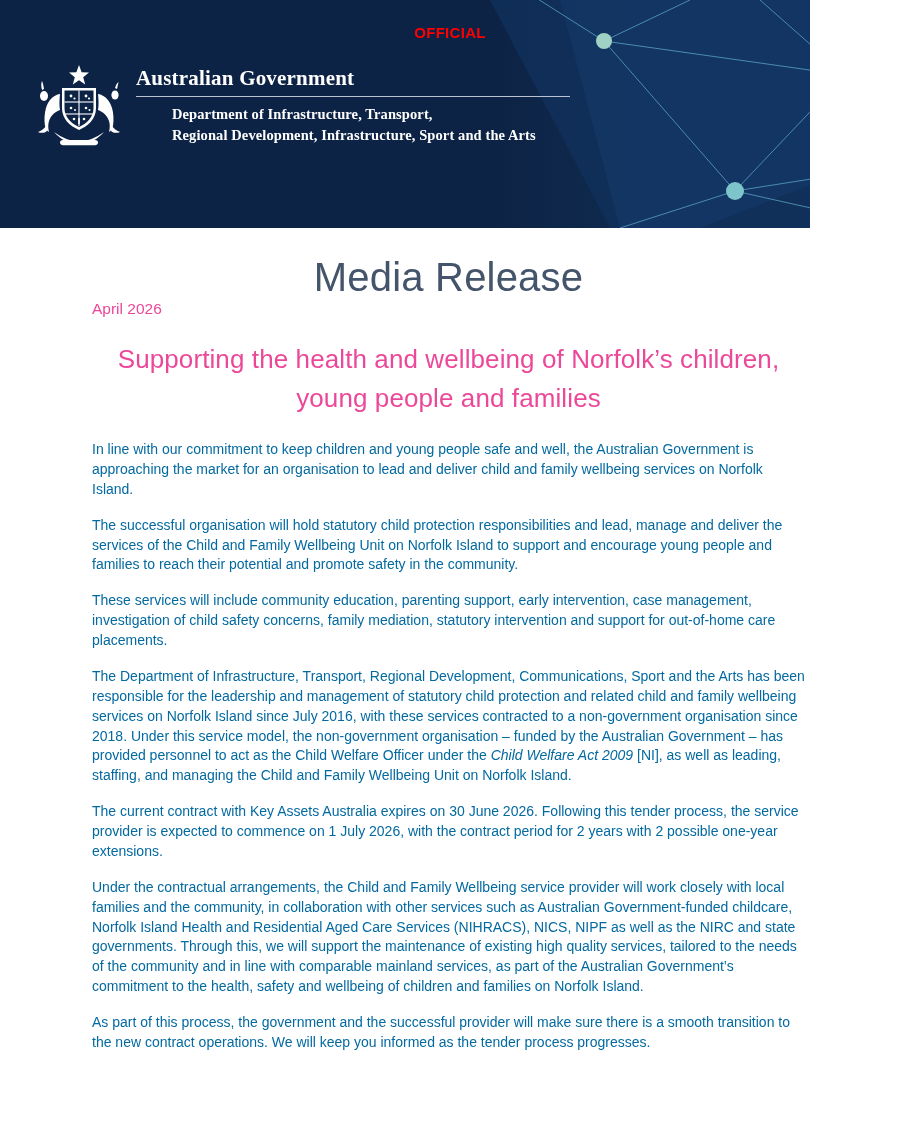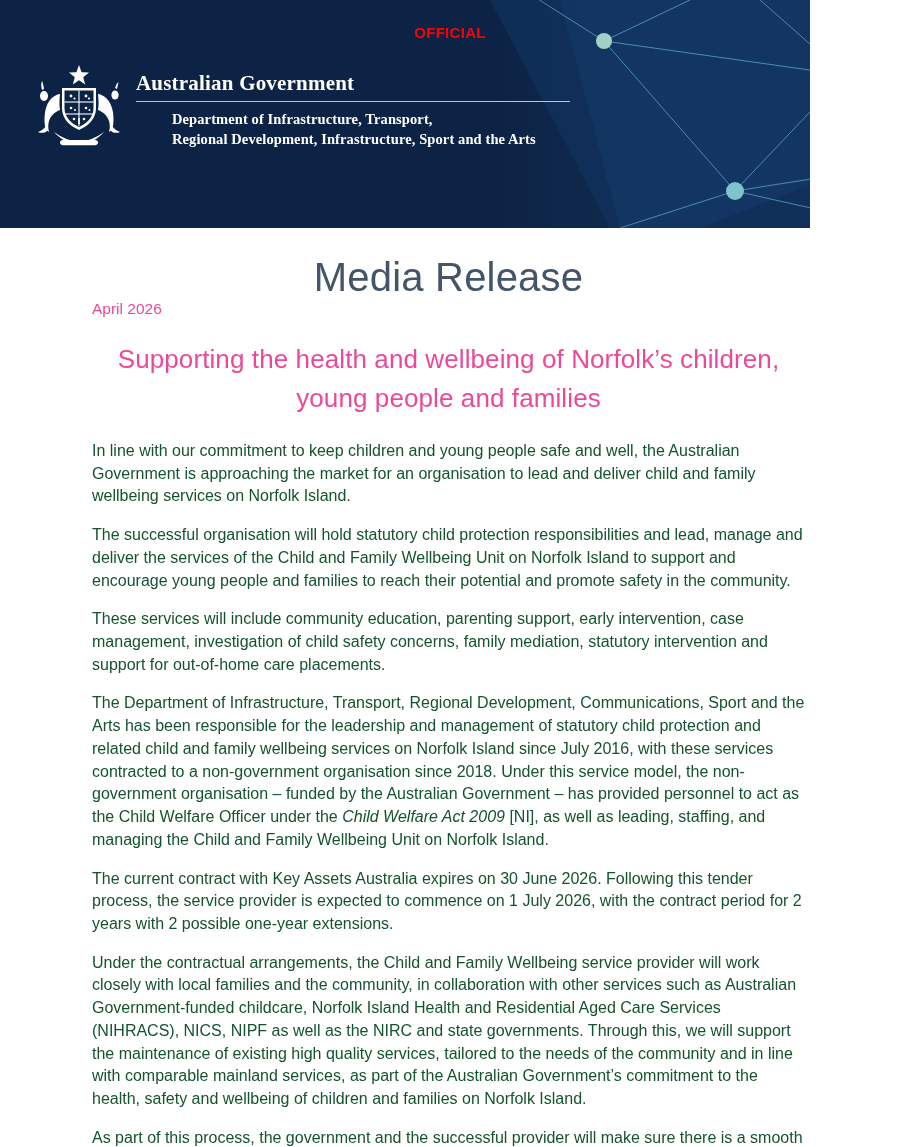--- a/index.html
+++ b/index.html
@@ -46,21 +46,21 @@
     font-size: 15px;
     font-weight: bold;
     letter-spacing: 0.3px;
     z-index: 5;
   }
   .crest-block {
     position: absolute;
     left: 30px;
     top: 62px;
     display: flex;
-    align-items: flex-end;
+    align-items: center;
     z-index: 5;
   }
   .crest {
     width: 98px;
     height: 88px;
     flex: 0 0 auto;
   }
   .dept-text {
     margin-left: 8px;
     color: #ffffff;
@@ -112,24 +112,24 @@
     font-weight: normal;
     text-align: center;
     color: #ec4899;
     letter-spacing: 0.1px;
   }
   .body-copy {
     margin-top: 22px;
   }
   .body-copy p {
     margin: 0 0 16px 0;
-    font-size: 16px;
+    font-size: 14px;
     line-height: 1.42;
     text-align: left;
-    color: #14532d;
+    color: #0369a1;
   }
   .body-copy p:last-child {
     margin-bottom: 0;
   }
   em {
     font-style: italic;
   }
 </style>
 </head>
 <body>

